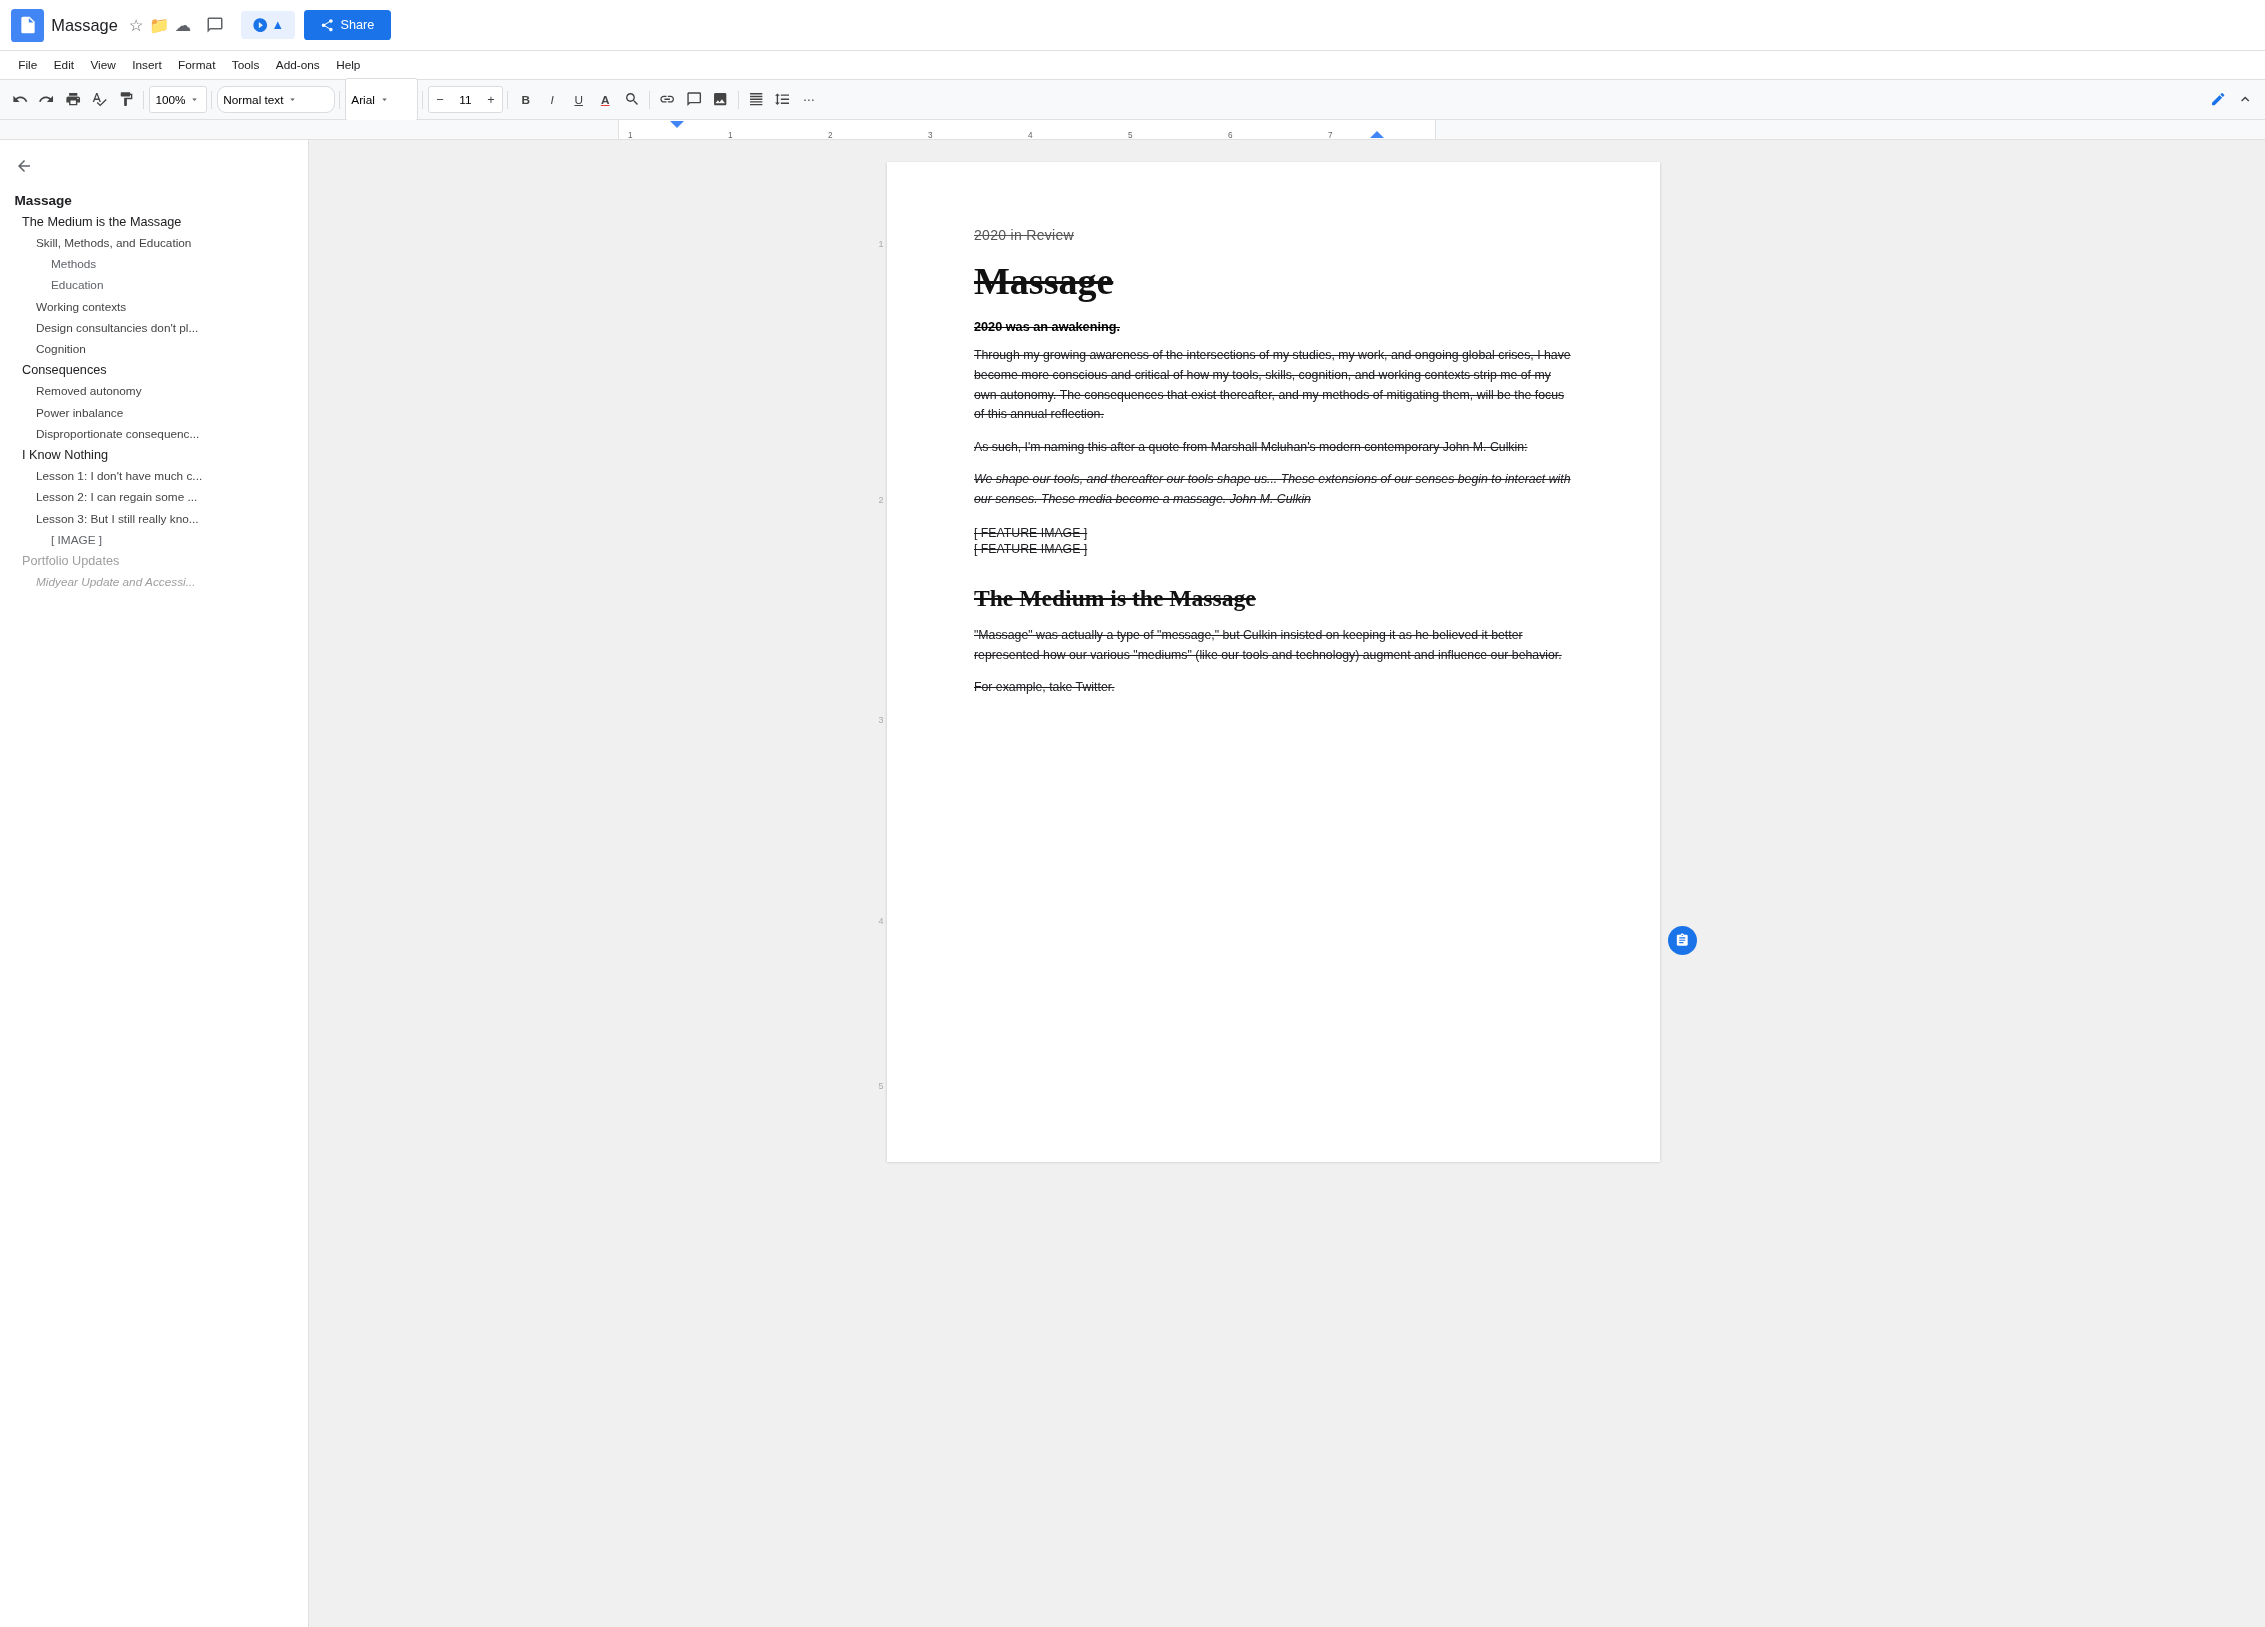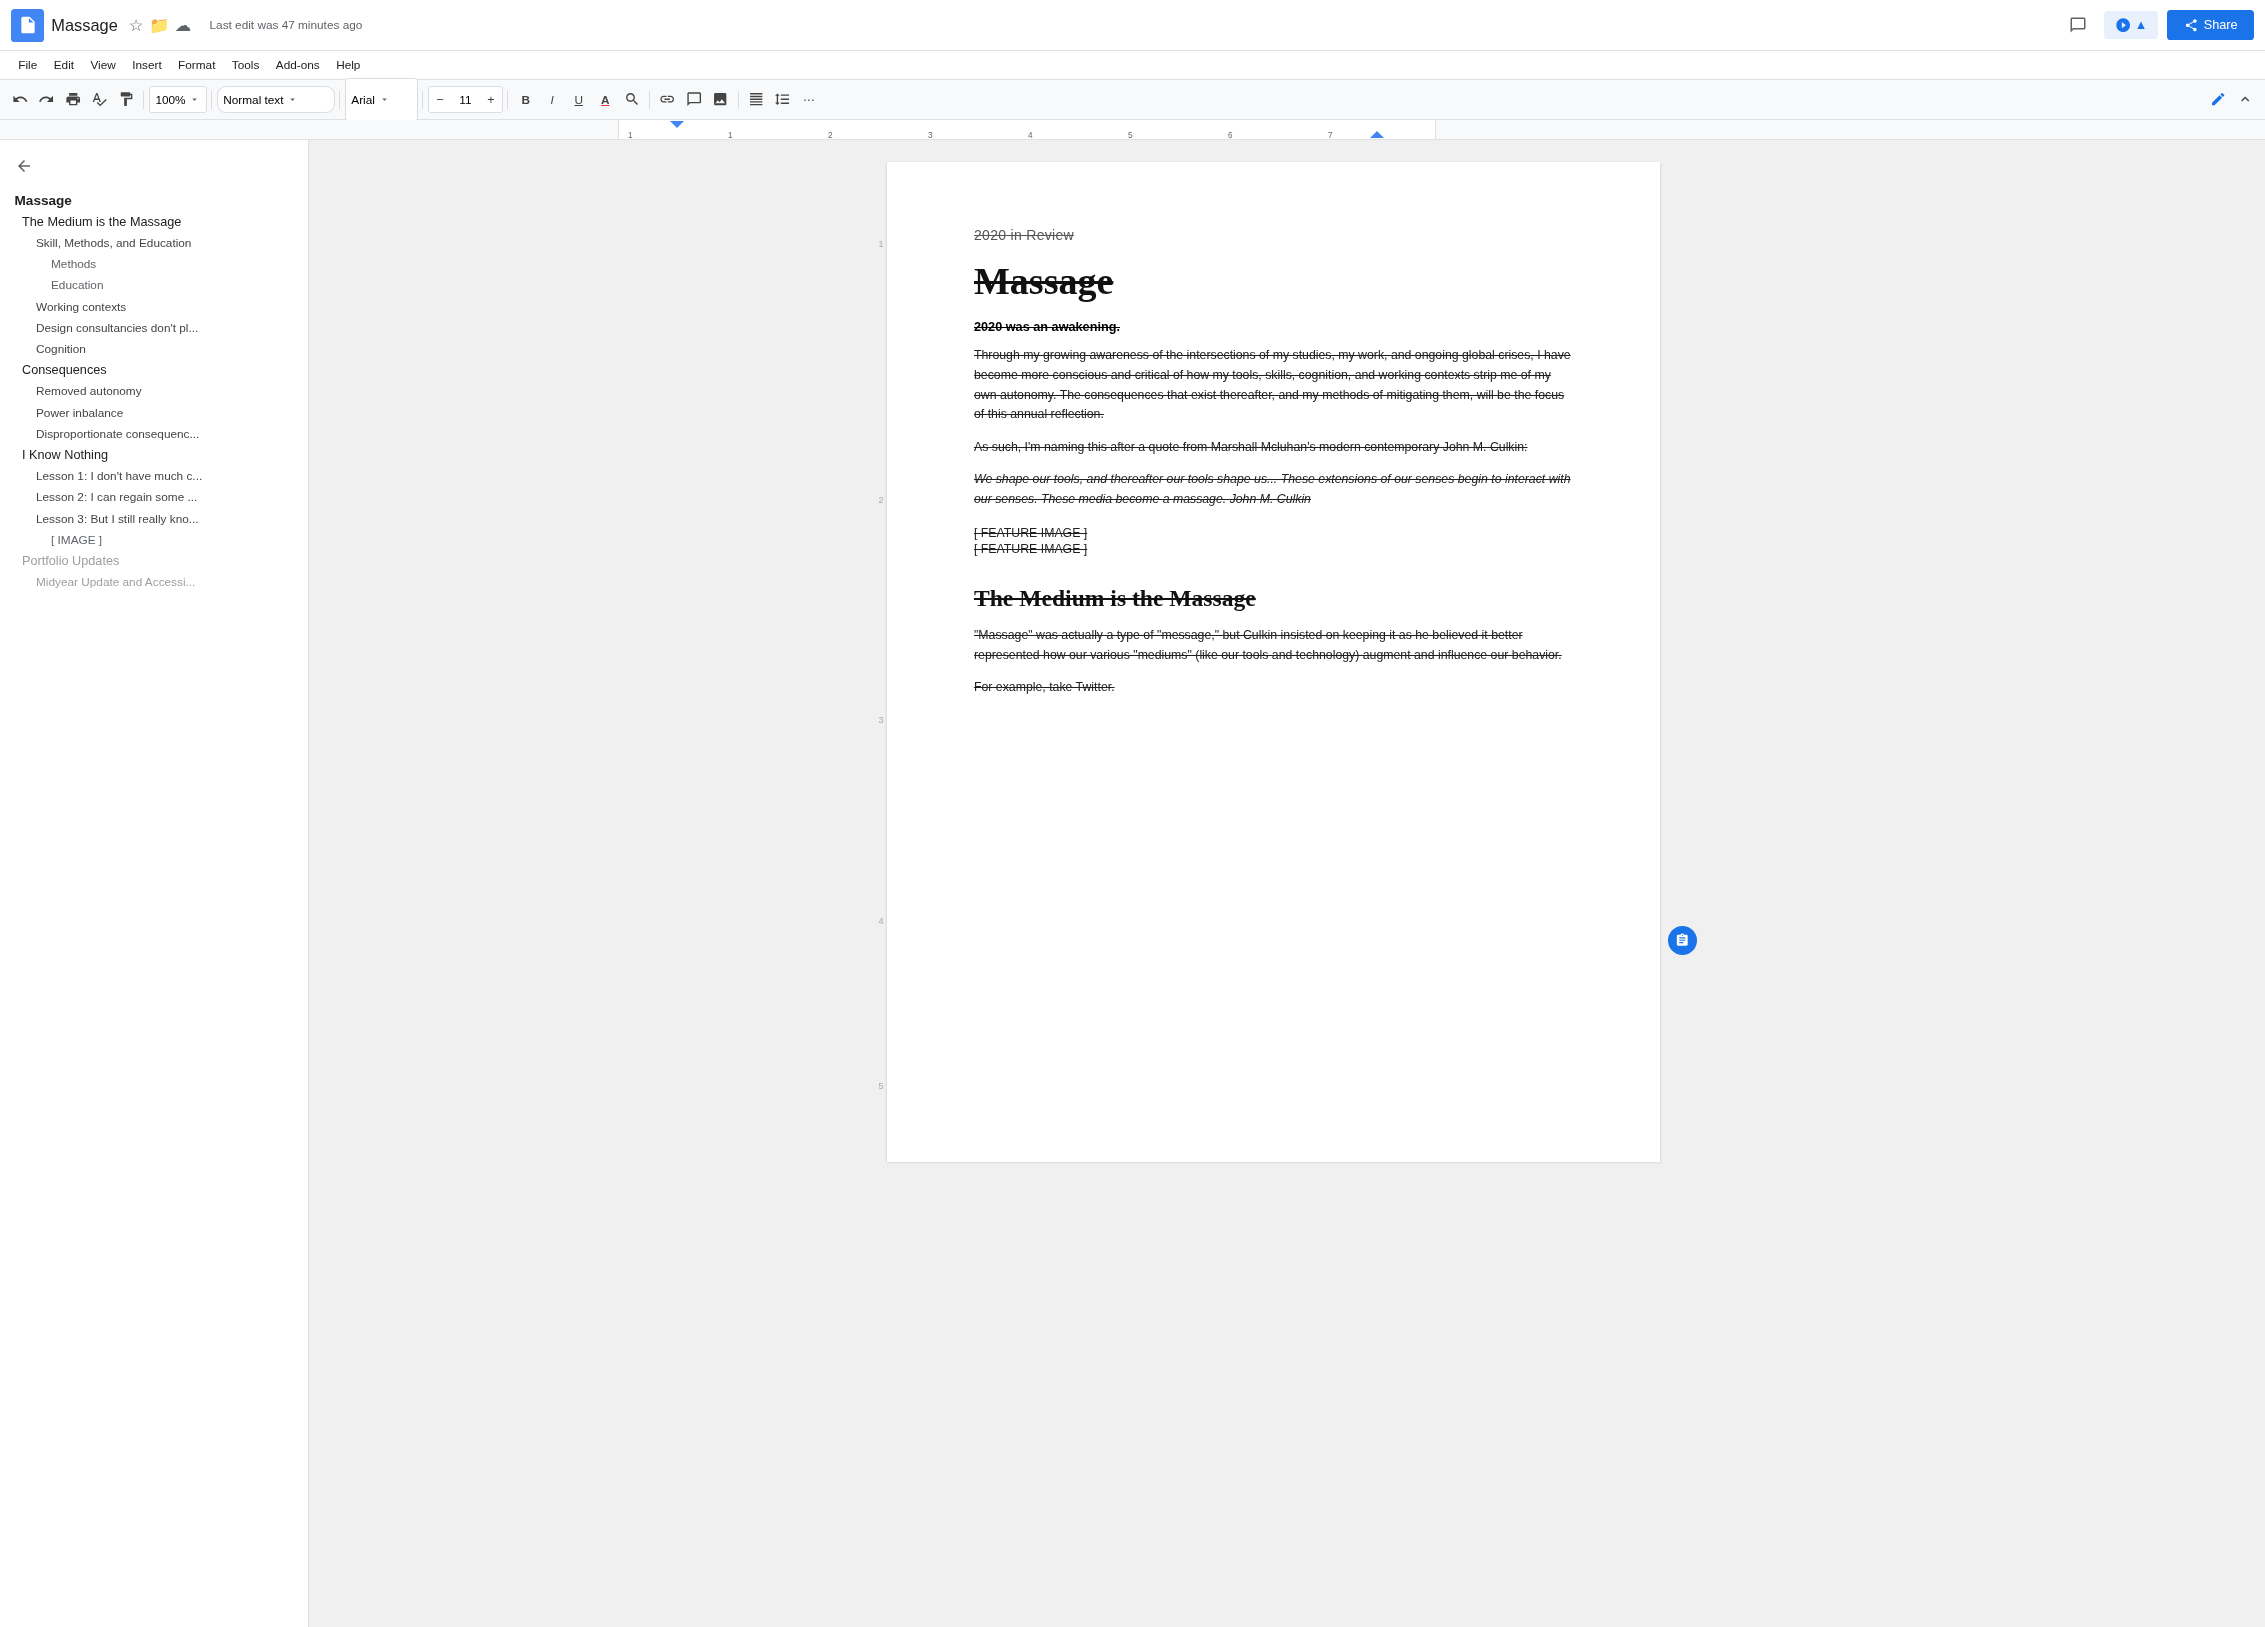--- a/index.html
+++ b/index.html
@@ -320,21 +320,20 @@
     <svg viewBox="0 0 24 24">
         <path d="M14 2H6C4.9 2 4 2.9 4 4v16c0 1.1.9 2 2 2h12c1.1 0 2-.9 2-2V8l-6-6zm-1 7V3.5L18.5 9H13zM8 17h8v-2H8v2zm0-4h8v-2H8v2zm0-4h4V7H8v2z"></path>
       </svg>
   </div>
   <span class="doc-title">Massage</span>
   <div class="title-icons">
     <span>☆</span>
     <span>📁</span>
     <span>☁</span>
   </div>
-  <span class="last-edit">Last edit was 47 minutes ago</span>
   <div class="top-right">
     <button class="icon-btn">
       <svg width="18" height="18" viewBox="0 0 24 24" fill="#5f6368">
           <path d="M20 2H4c-1.1 0-2 .9-2 2v18l4-4h14c1.1 0 2-.9 2-2V4c0-1.1-.9-2-2-2zm0 14H5.2L4 17.2V4h16v12z"></path>
         </svg>
     </button>
     <button class="update-btn">
       <svg width="16.4" height="16.4" viewBox="0 0 24 24" fill="#1a73e8">
           <path d="M12 2C6.48 2 2 6.48 2 12s4.48 10 10 10 10-4.48 10-10S17.52 2 12 2zm-2 14.5v-9l6 4.5-6 4.5z"></path>
         </svg>
@@ -500,21 +499,21 @@
     <a class="outline-item outline-h2" href="#">Consequences</a>
     <a class="outline-item outline-h3" href="#">Removed autonomy</a>
     <a class="outline-item outline-h3" href="#">Power inbalance</a>
     <a class="outline-item outline-h3" href="#">Disproportionate consequenc...</a>
     <a class="outline-item outline-h2" href="#">I Know Nothing</a>
     <a class="outline-item outline-h3" href="#">Lesson 1: I don't have much c...</a>
     <a class="outline-item outline-h3" href="#">Lesson 2: I can regain some ...</a>
     <a class="outline-item outline-h3" href="#">Lesson 3: But I still really kno...</a>
     <a class="outline-item outline-h4" href="#" style="color:#5f6368;">[ IMAGE ]</a>
     <a class="outline-item outline-h2" href="#" style="color:#9e9e9e;">Portfolio Updates</a>
-    <a class="outline-item outline-h3" href="#" style="color:#9e9e9e;">Midyear Update and Accessi...</a>
+    <a class="outline-item outline-h3" href="#" style="color:#9e9e9e;font-style:italic;">Midyear Update and Accessi...</a>
   </div>
 
   <div class="doc-area">
     <div style="display:flex;position:relative;">
 
       <div style="width:18px;padding-top:73px;color:#aaa;font-size:9px;text-align:right;padding-right:3.6px;line-height:2.2;">
         <div style="margin-bottom:236px;">1</div>
         <div style="margin-bottom:200px;">2</div>
         <div style="margin-bottom:182px;">3</div>
         <div style="margin-bottom:145px;">4</div>

